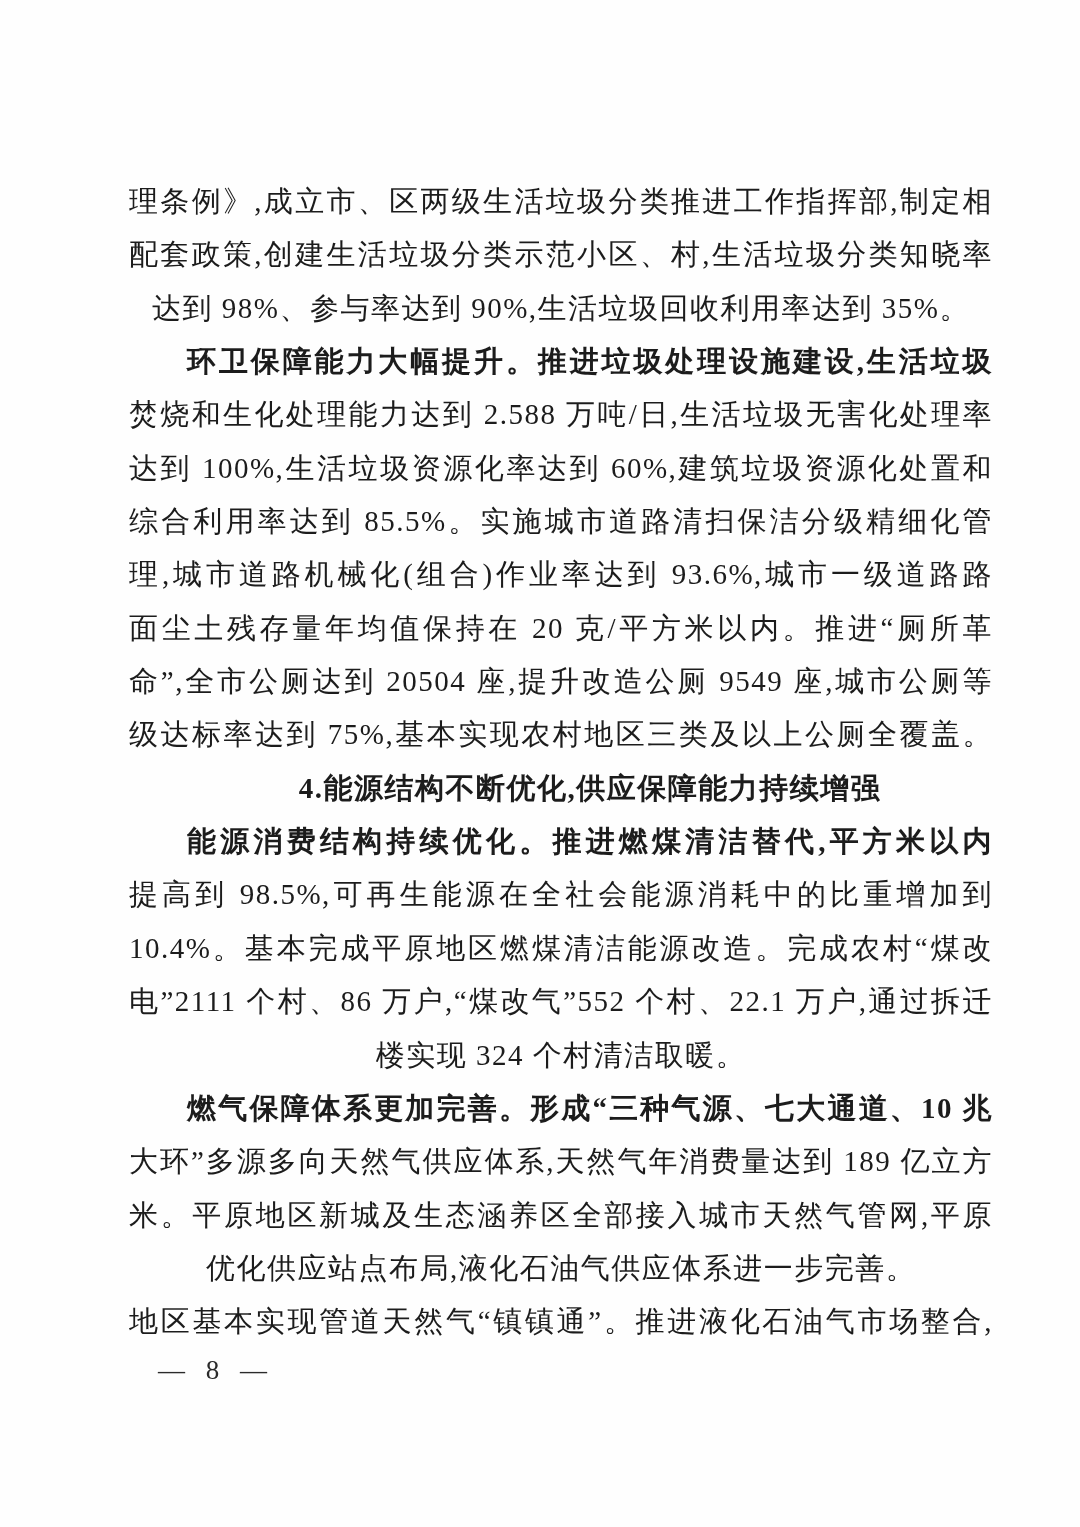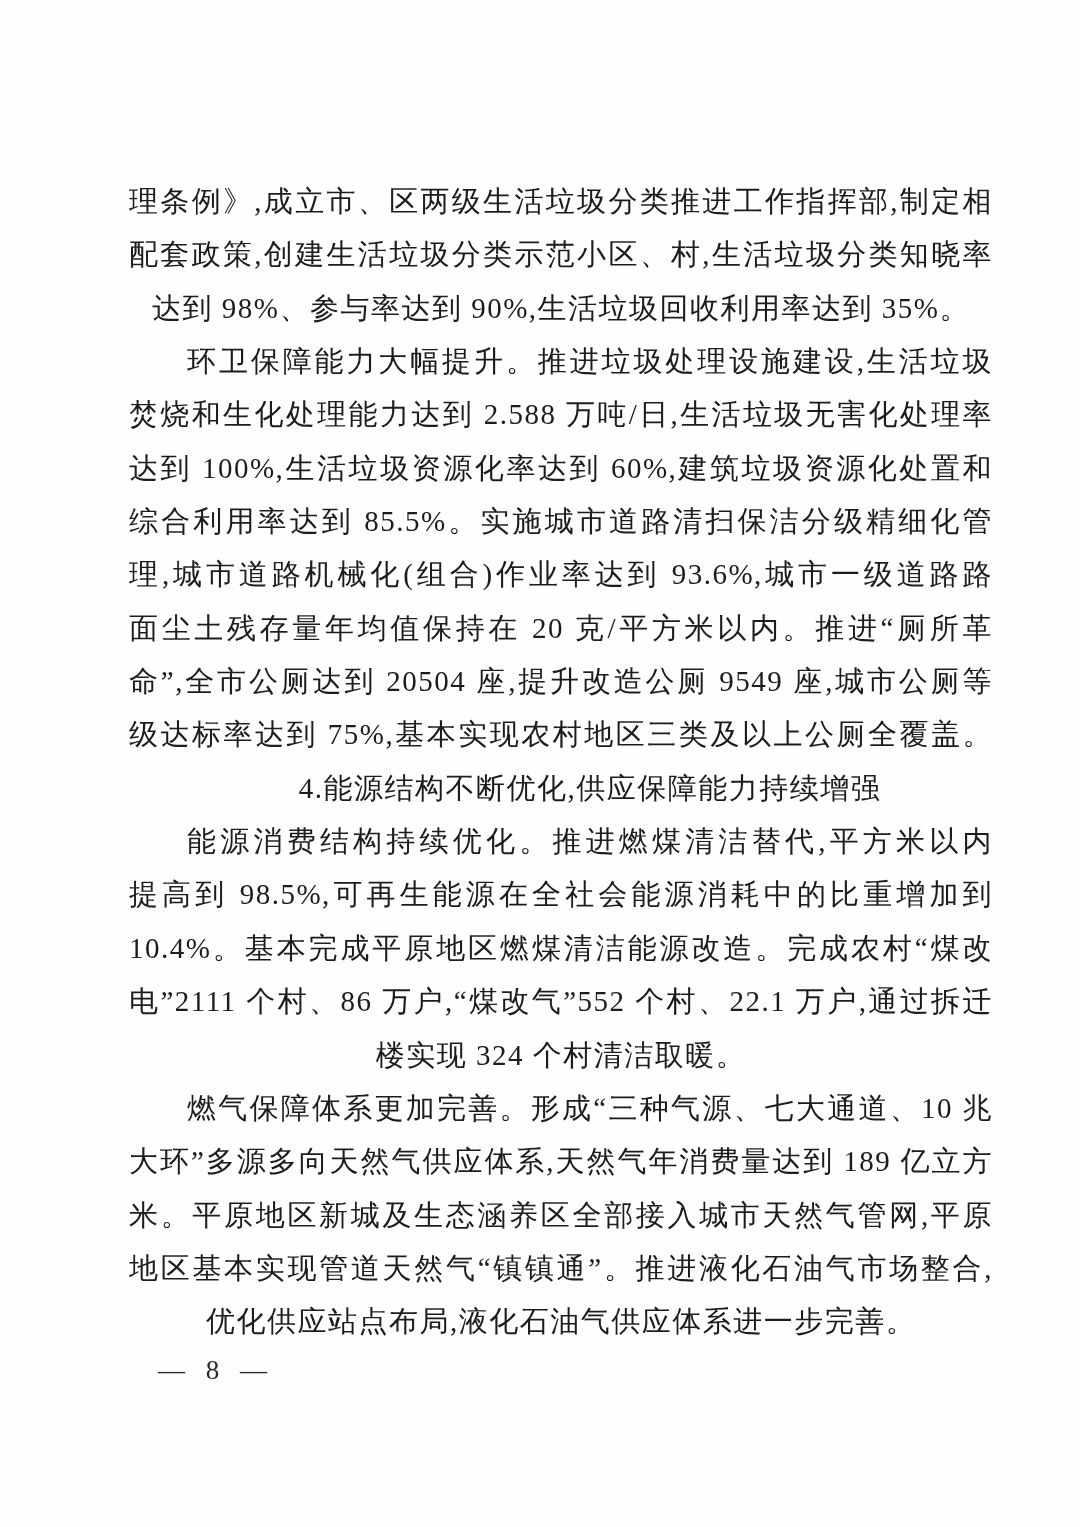--- a/index.html
+++ b/index.html
@@ -30,20 +30,21 @@
     overflow: hidden;
     text-align: center;
   }
   .line.fill {
     text-align: justify;
     text-align-last: justify;
     text-justify: inter-character;
   }
   .line.indent {
     text-indent: 2em;
+    font-weight: bold;
   }
   .page-number {
     position: absolute;
     left: 158px;
     top: 1352px;
     height: 36px;
     line-height: 36px;
     font-size: 27px;
     color: #2b2b2b;
     letter-spacing: 1px;
@@ -68,17 +69,17 @@
       <div class="line fill">级达标率达到 75%,基本实现农村地区三类及以上公厕全覆盖。</div>
       <div class="line indent">4.能源结构不断优化,供应保障能力持续增强</div>
       <div class="line indent fill">能源消费结构持续优化。推进燃煤清洁替代,平方米以内</div>
       <div class="line fill">提高到 98.5%,可再生能源在全社会能源消耗中的比重增加到</div>
       <div class="line fill">10.4%。基本完成平原地区燃煤清洁能源改造。完成农村“煤改</div>
       <div class="line fill">电”2111 个村、86 万户,“煤改气”552 个村、22.1 万户,通过拆迁上</div>
       <div class="line">楼实现 324 个村清洁取暖。</div>
       <div class="line indent fill">燃气保障体系更加完善。形成“三种气源、七大通道、10 兆帕</div>
       <div class="line fill">大环”多源多向天然气供应体系,天然气年消费量达到 189 亿立方</div>
       <div class="line fill">米。平原地区新城及生态涵养区全部接入城市天然气管网,平原</div>
+      <div class="line">优化供应站点布局,液化石油气供应体系进一步完善。</div>
       <div class="line fill">地区基本实现管道天然气“镇镇通”。推进液化石油气市场整合,</div>
-      <div class="line">优化供应站点布局,液化石油气供应体系进一步完善。</div>
     </div>
   <div class="page-number">— 8 —</div>
 </div>
 
 </body></html>

